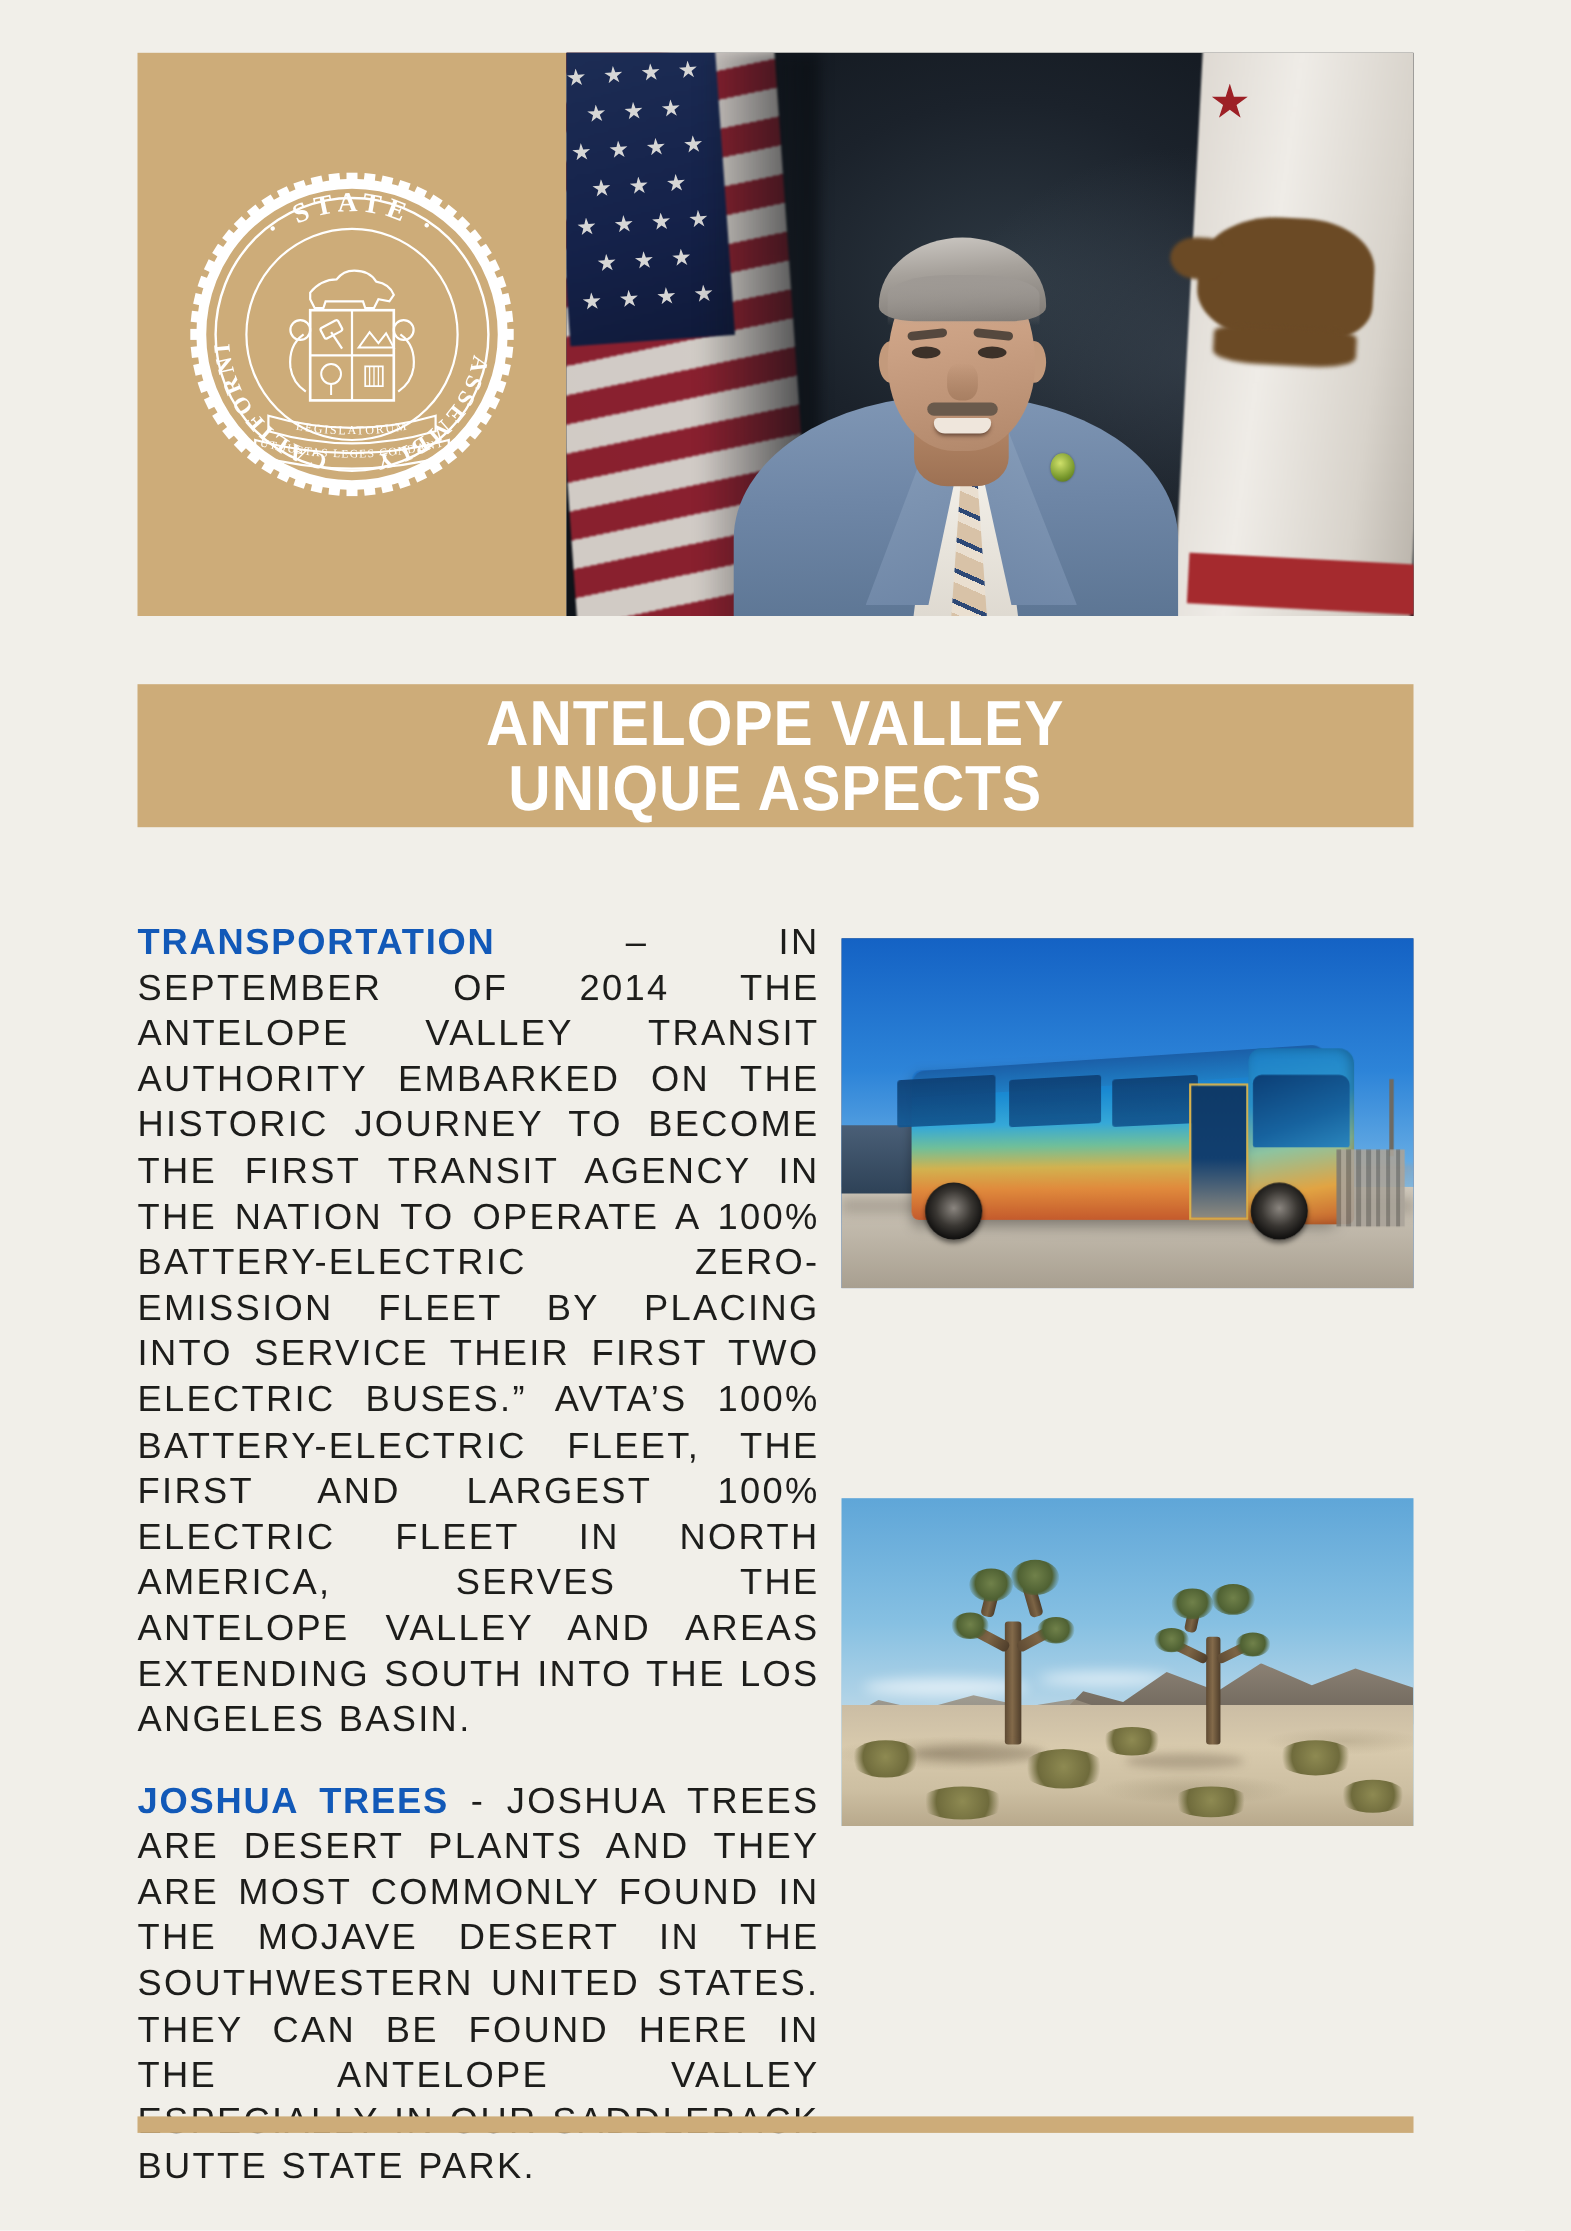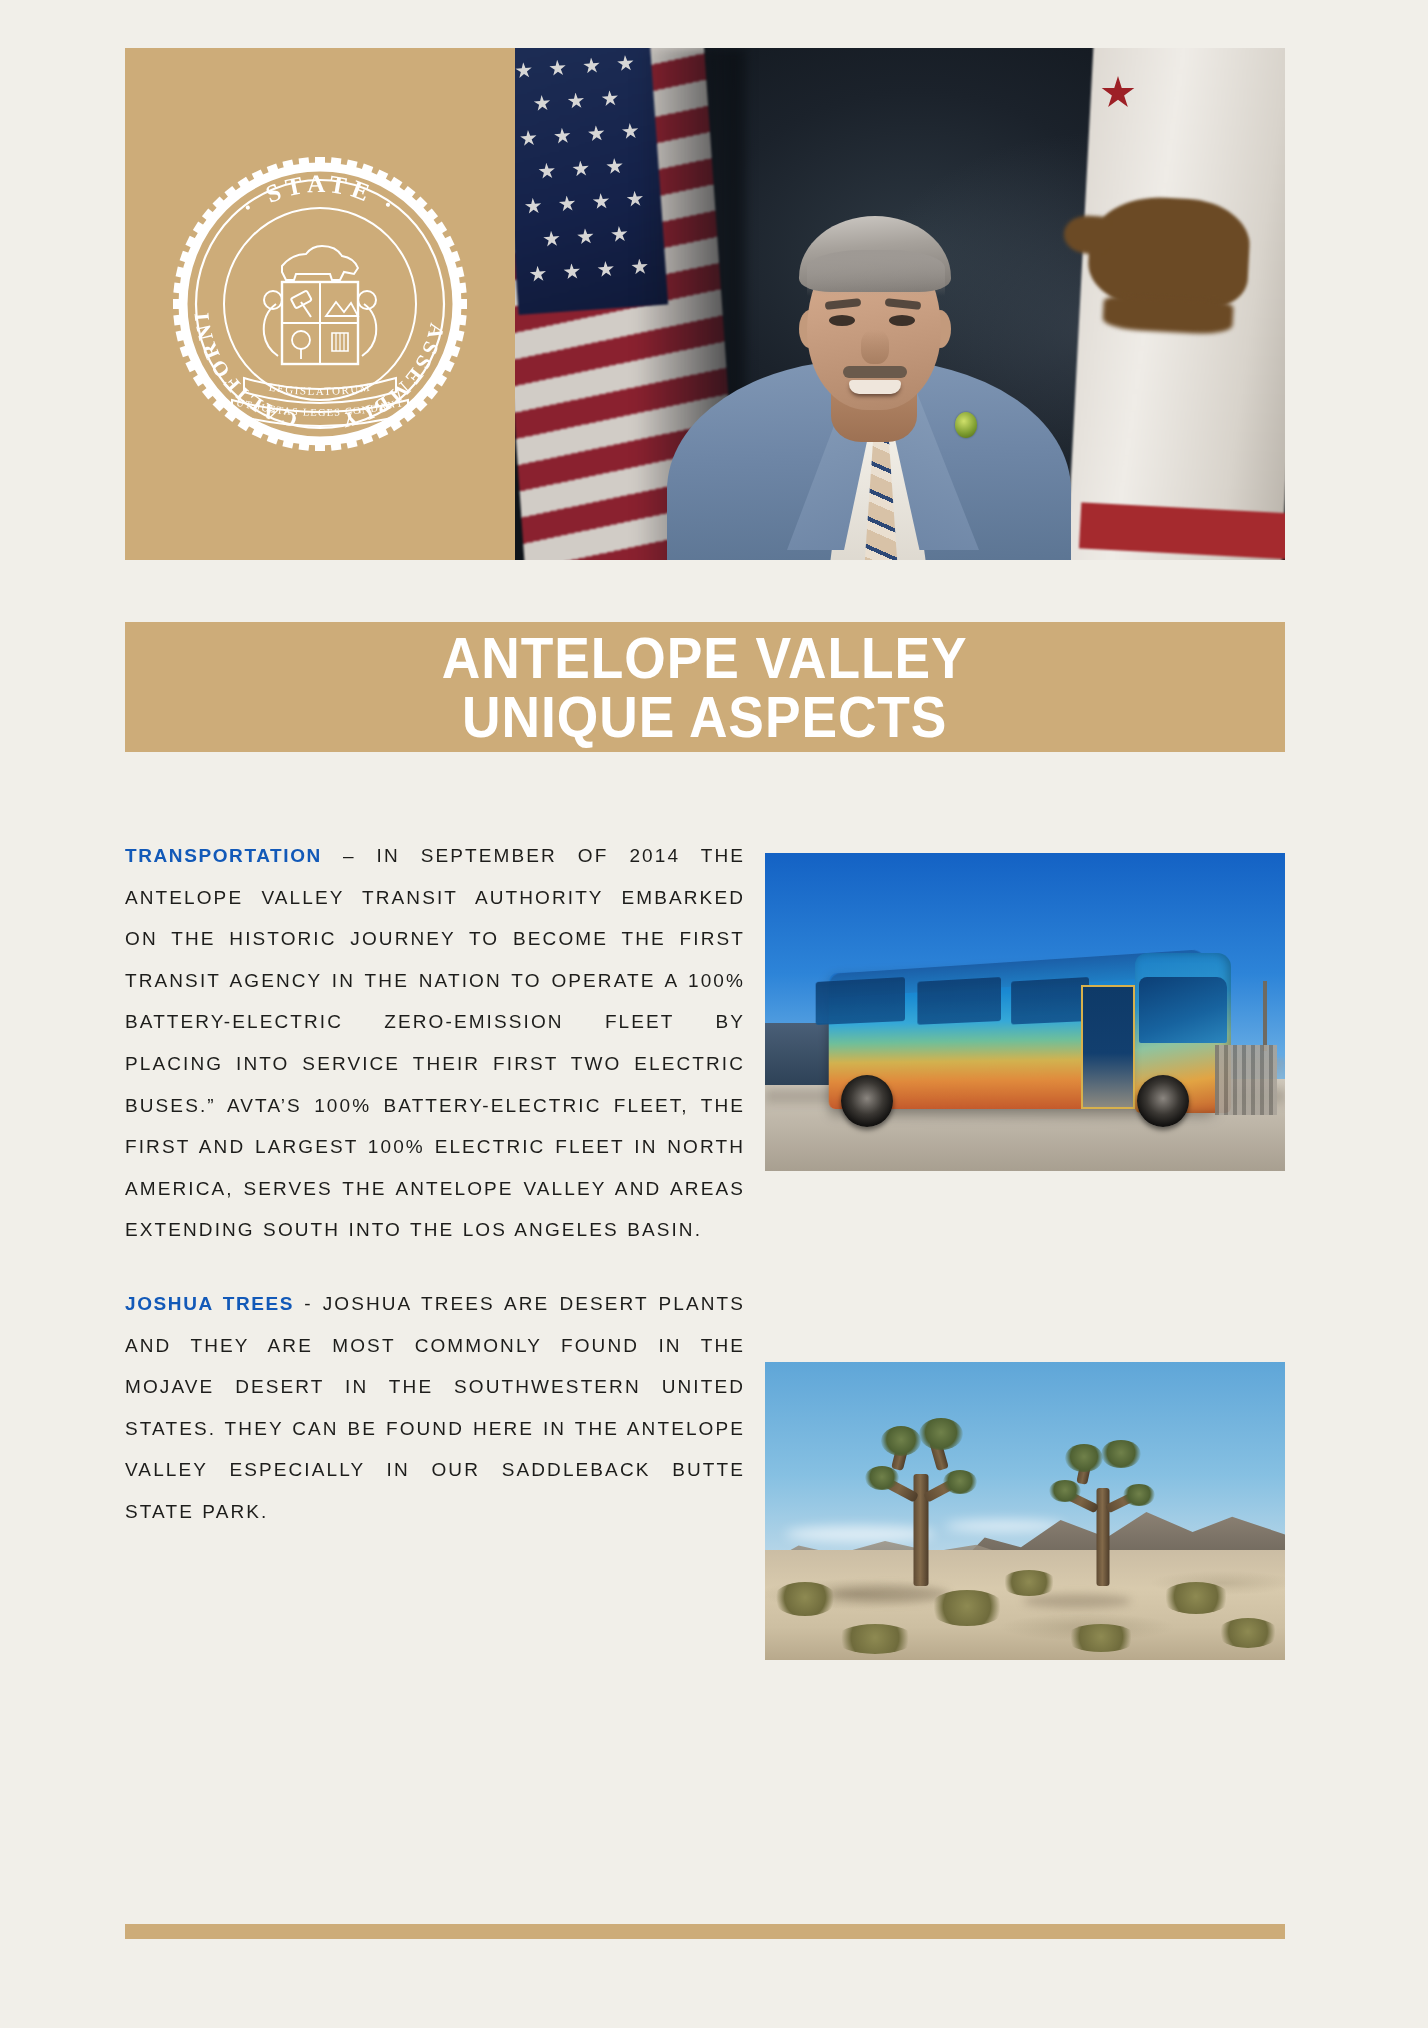--- a/index.html
+++ b/index.html
@@ -334,21 +334,21 @@
 
   .col-left {
     position: absolute;
     left: 0;
     top: 0;
     width: 620px;
   }
 
   .para {
     font-family: "Liberation Sans Narrow", "Liberation Sans", sans-serif;
-    font-size: 19px;
+    font-size: 33px;
     line-height: 41.6px;
     color: #1d1d1b;
     text-align: justify;
     text-align-last: left;
     letter-spacing: 2.1px;
     word-spacing: 1px;
     margin: 0;
   }
   .para + .para { margin-top: 32px; }
 

